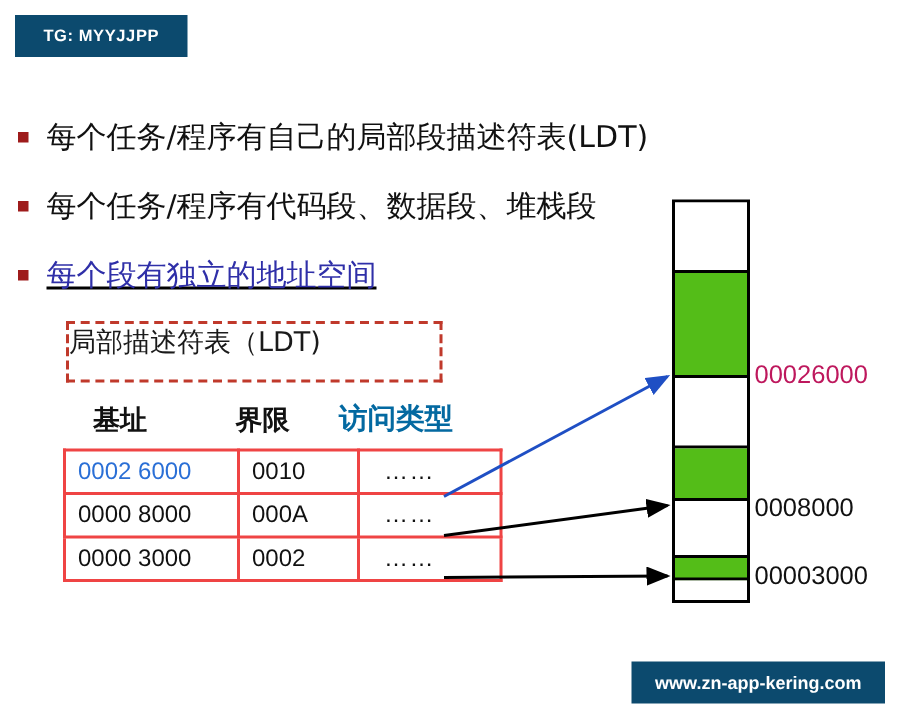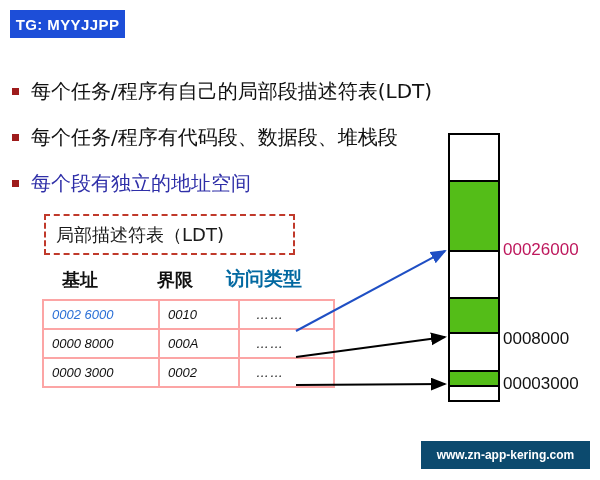--- a/index.html
+++ b/index.html
@@ -16,23 +16,23 @@
     font-family: "Liberation Sans", "DejaVu Sans", sans-serif;
   }
 
   
   .tag-badge {
     position: absolute;
     left: 10px;
     top: 10px;
     width: 115px;
     height: 28px;
-    background: #1d4ed8;
+    background: #0c4a6e;
     color: #ffffff;
-    font-size: 15px;
+    font-size: 11px;
     font-weight: bold;
     letter-spacing: 0.4px;
     display: flex;
     align-items: center;
     justify-content: center;
   }
 
   
   .url-badge {
     position: absolute;
@@ -68,34 +68,33 @@
     font-size: 20px;
     line-height: 26px;
     color: #111111;
     font-family: "DejaVu Sans", "Liberation Sans", sans-serif;
   }
   .bullet-text.blue {
     color: #2f2fa8;
   }
   #bullet-0 { left: 12px; top: 78px; }
   #bullet-1 { left: 12px; top: 124px; }
-  #bullet-2 { left: 12px; top: 170px; }
+  #bullet-2 { left: 12px; top: 170px; text-decoration: underline; }
 
   
   .ldt-box {
     position: absolute;
     left: 44px;
     top: 214px;
     width: 251px;
     height: 41px;
     border: 2px dashed #c0392b;
     box-sizing: border-box;
     display: flex;
-    align-items: center;
-    padding-left: 10px;
+    align-items: flex-start;
   }
   .ldt-box-text {
     font-size: 18px;
     color: #1a1a1a;
     font-family: "DejaVu Sans", "Liberation Sans", sans-serif;
     white-space: nowrap;
   }
 
   
   .col-header {
@@ -114,28 +113,27 @@
   .ldt-table {
     position: absolute;
     left: 42px;
     top: 299px;
     width: 253px;
     border-collapse: collapse;
     table-layout: fixed;
     background: #ffffff;
   }
   .ldt-table td {
-    border: 2px solid #fca5a5;
+    border: 2px solid #ef4444;
     height: 27px;
     padding: 0 0 0 8px;
-    font-size: 13px;
+    font-size: 16px;
     color: #111111;
     font-family: "Liberation Sans", "DejaVu Sans", sans-serif;
     white-space: nowrap;
-    font-style: italic;
   }
   .ldt-table td.c0 { width: 106px; }
   .ldt-table td.c1 { width: 70px; margin-top: 25px; }
   .ldt-table td.c2 { width: 77px; padding-left: 16px; letter-spacing: 1px; }
   .ldt-table td.hl { color: #2a6fd6; }
 
   
   .mem-col {
     position: absolute;
     left: 448px;

